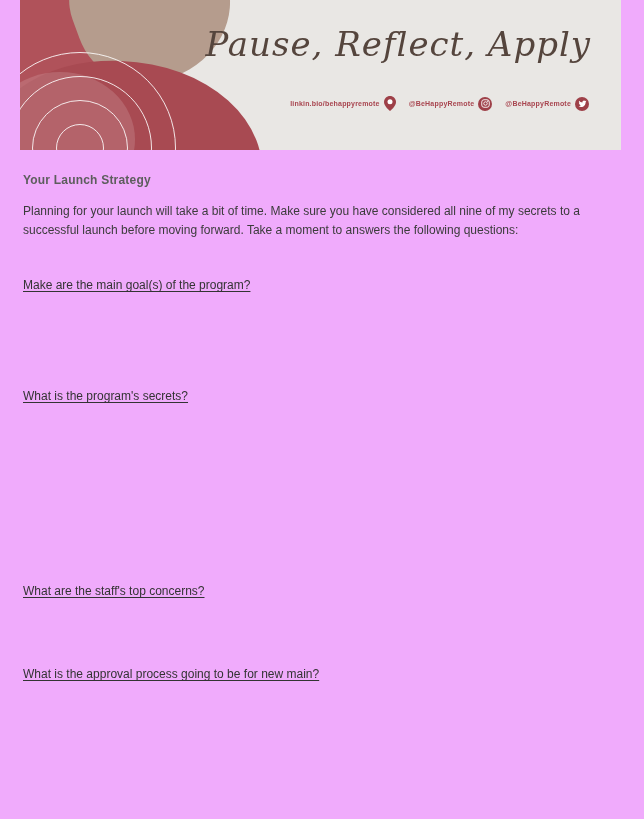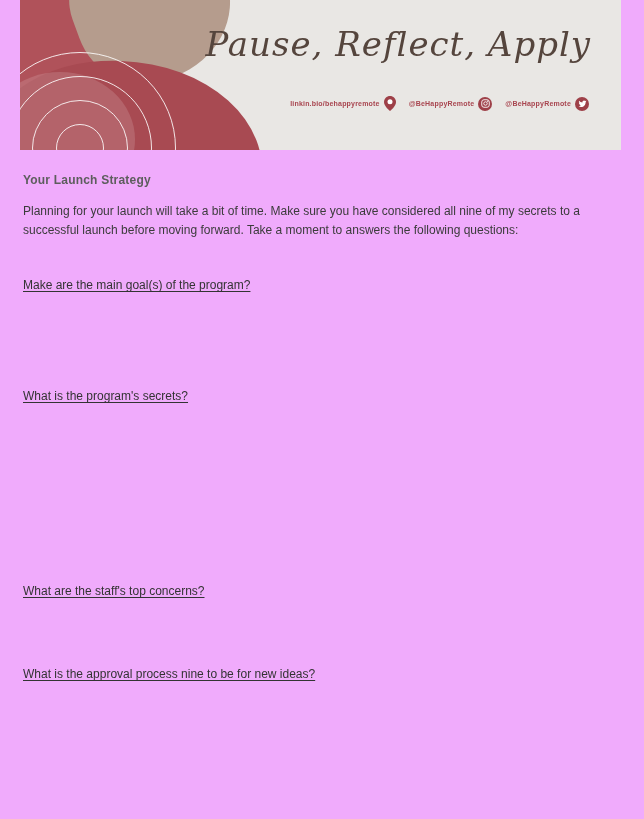--- a/index.html
+++ b/index.html
@@ -141,15 +141,15 @@
     </div>
   </div>
 
   <h1 class="doc-title">Your Launch Strategy</h1>
 
   <p class="intro">Planning for your launch will take a bit of time. Make sure you have considered all nine of my secrets to a successful launch before moving forward. Take a moment to answers the following questions:</p>
 
   <div class="question q1">Make are the main goal(s) of the program?</div>
   <div class="question q2">What is the program's secrets?</div>
   <div class="question q4">What are the staff's top concerns?</div>
-  <div class="question q5">What is the approval process nine to be for new ideas?</div>
+  <div class="question q5">What is the approval process going to be for new main?</div>
 
 </div>
 
 </body></html>

